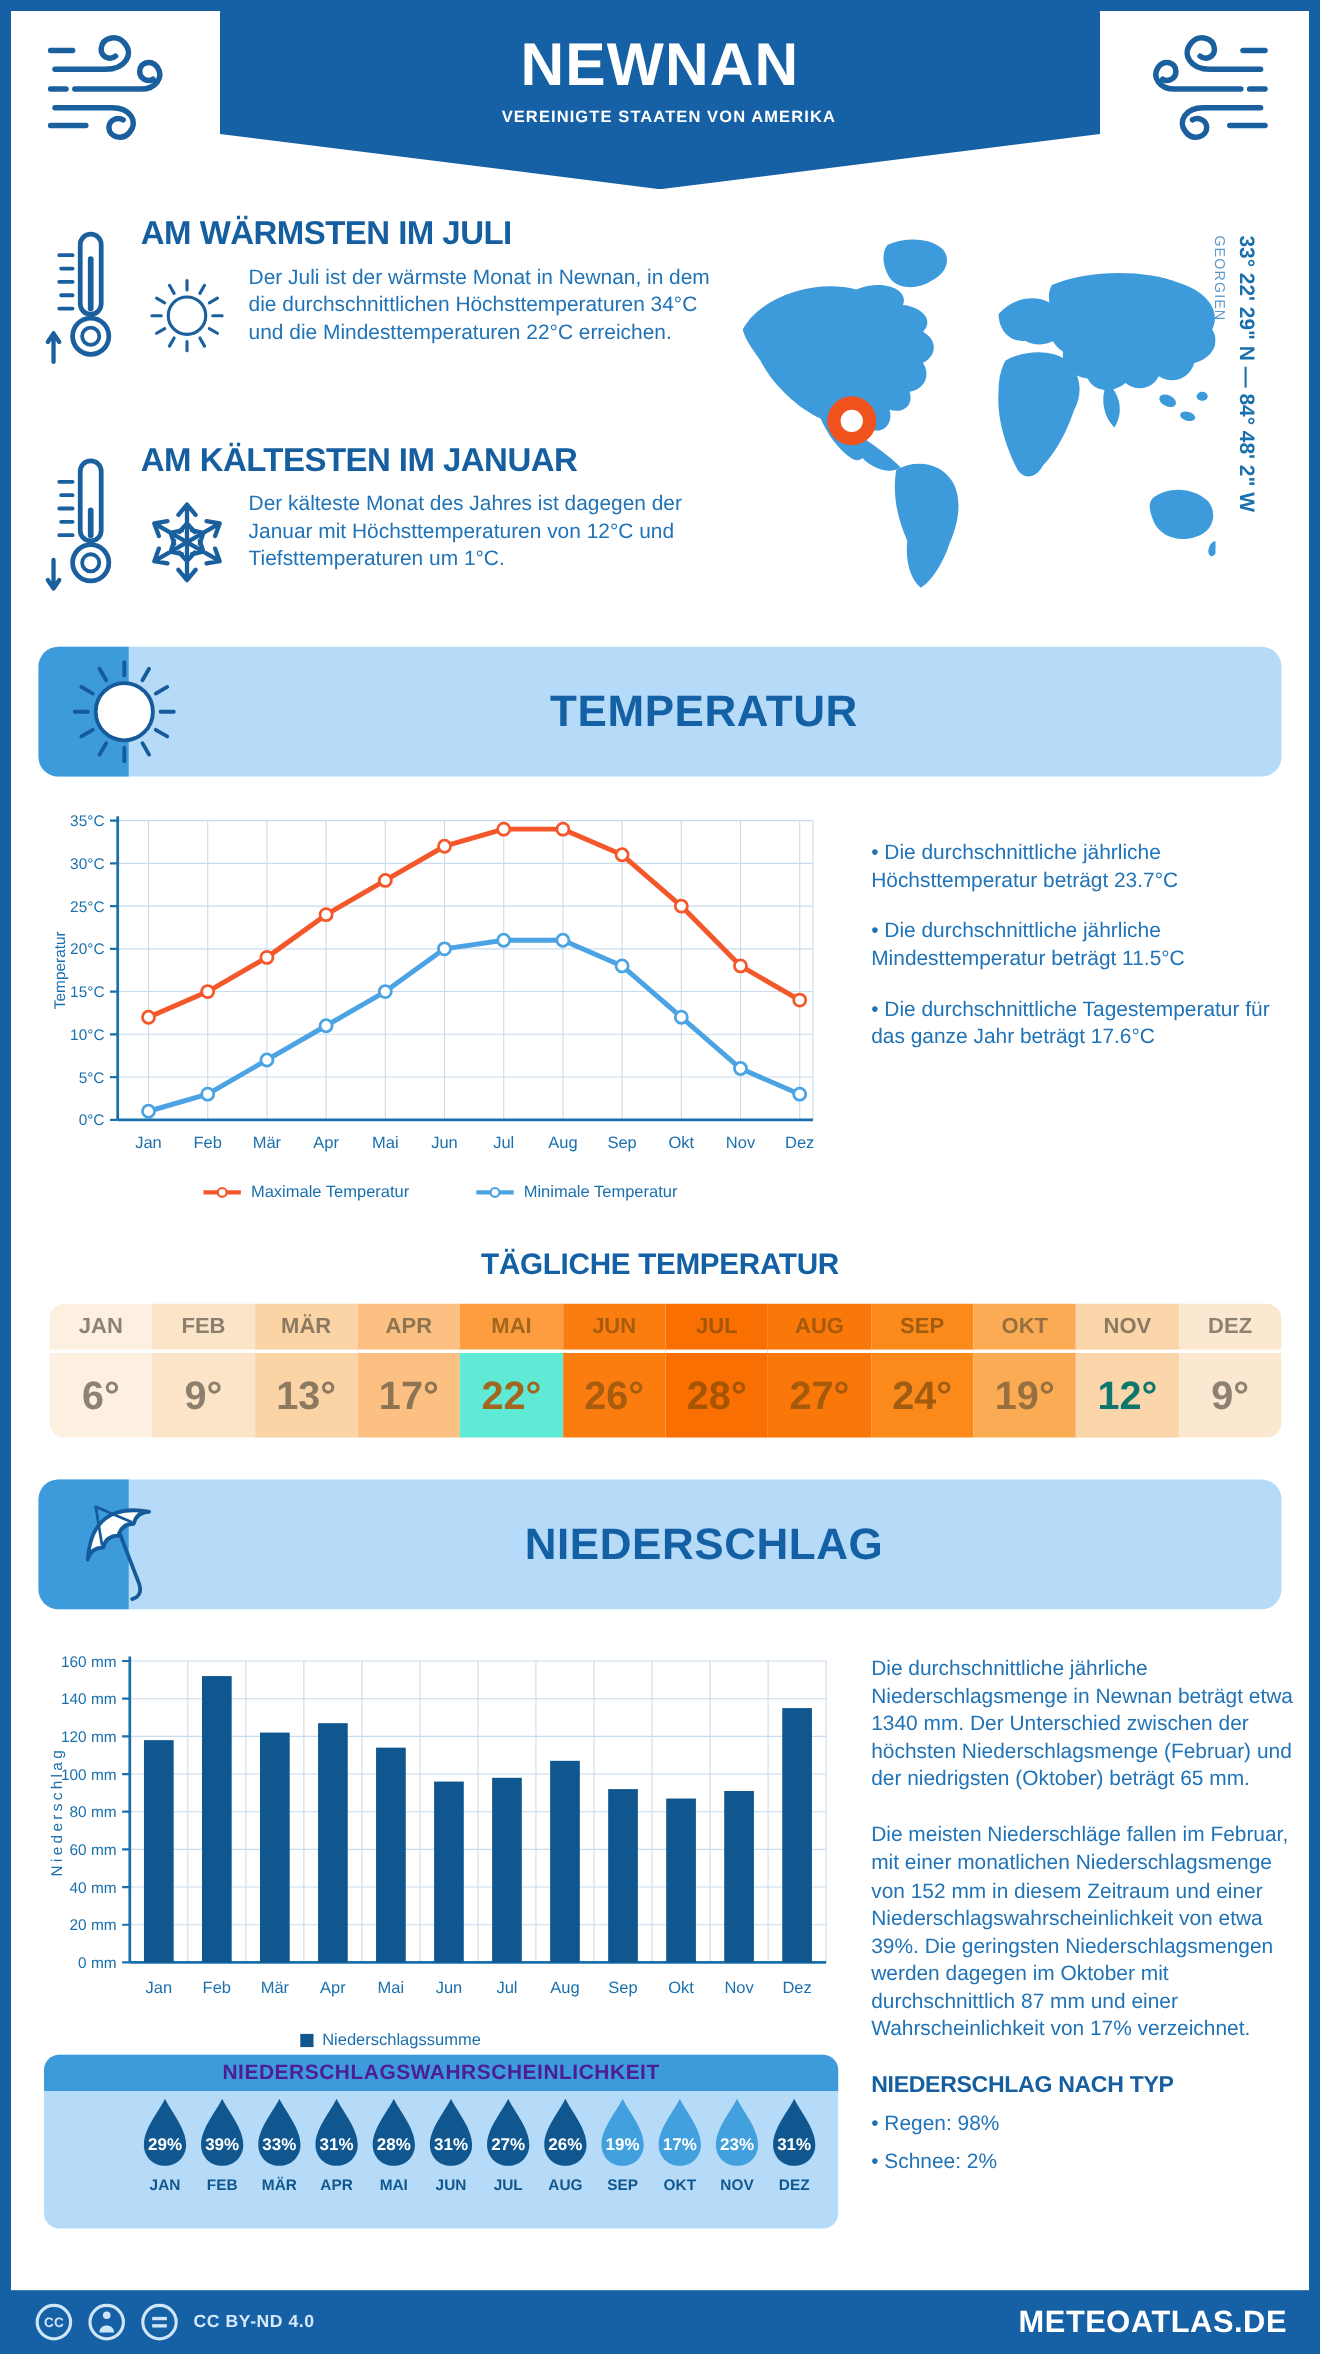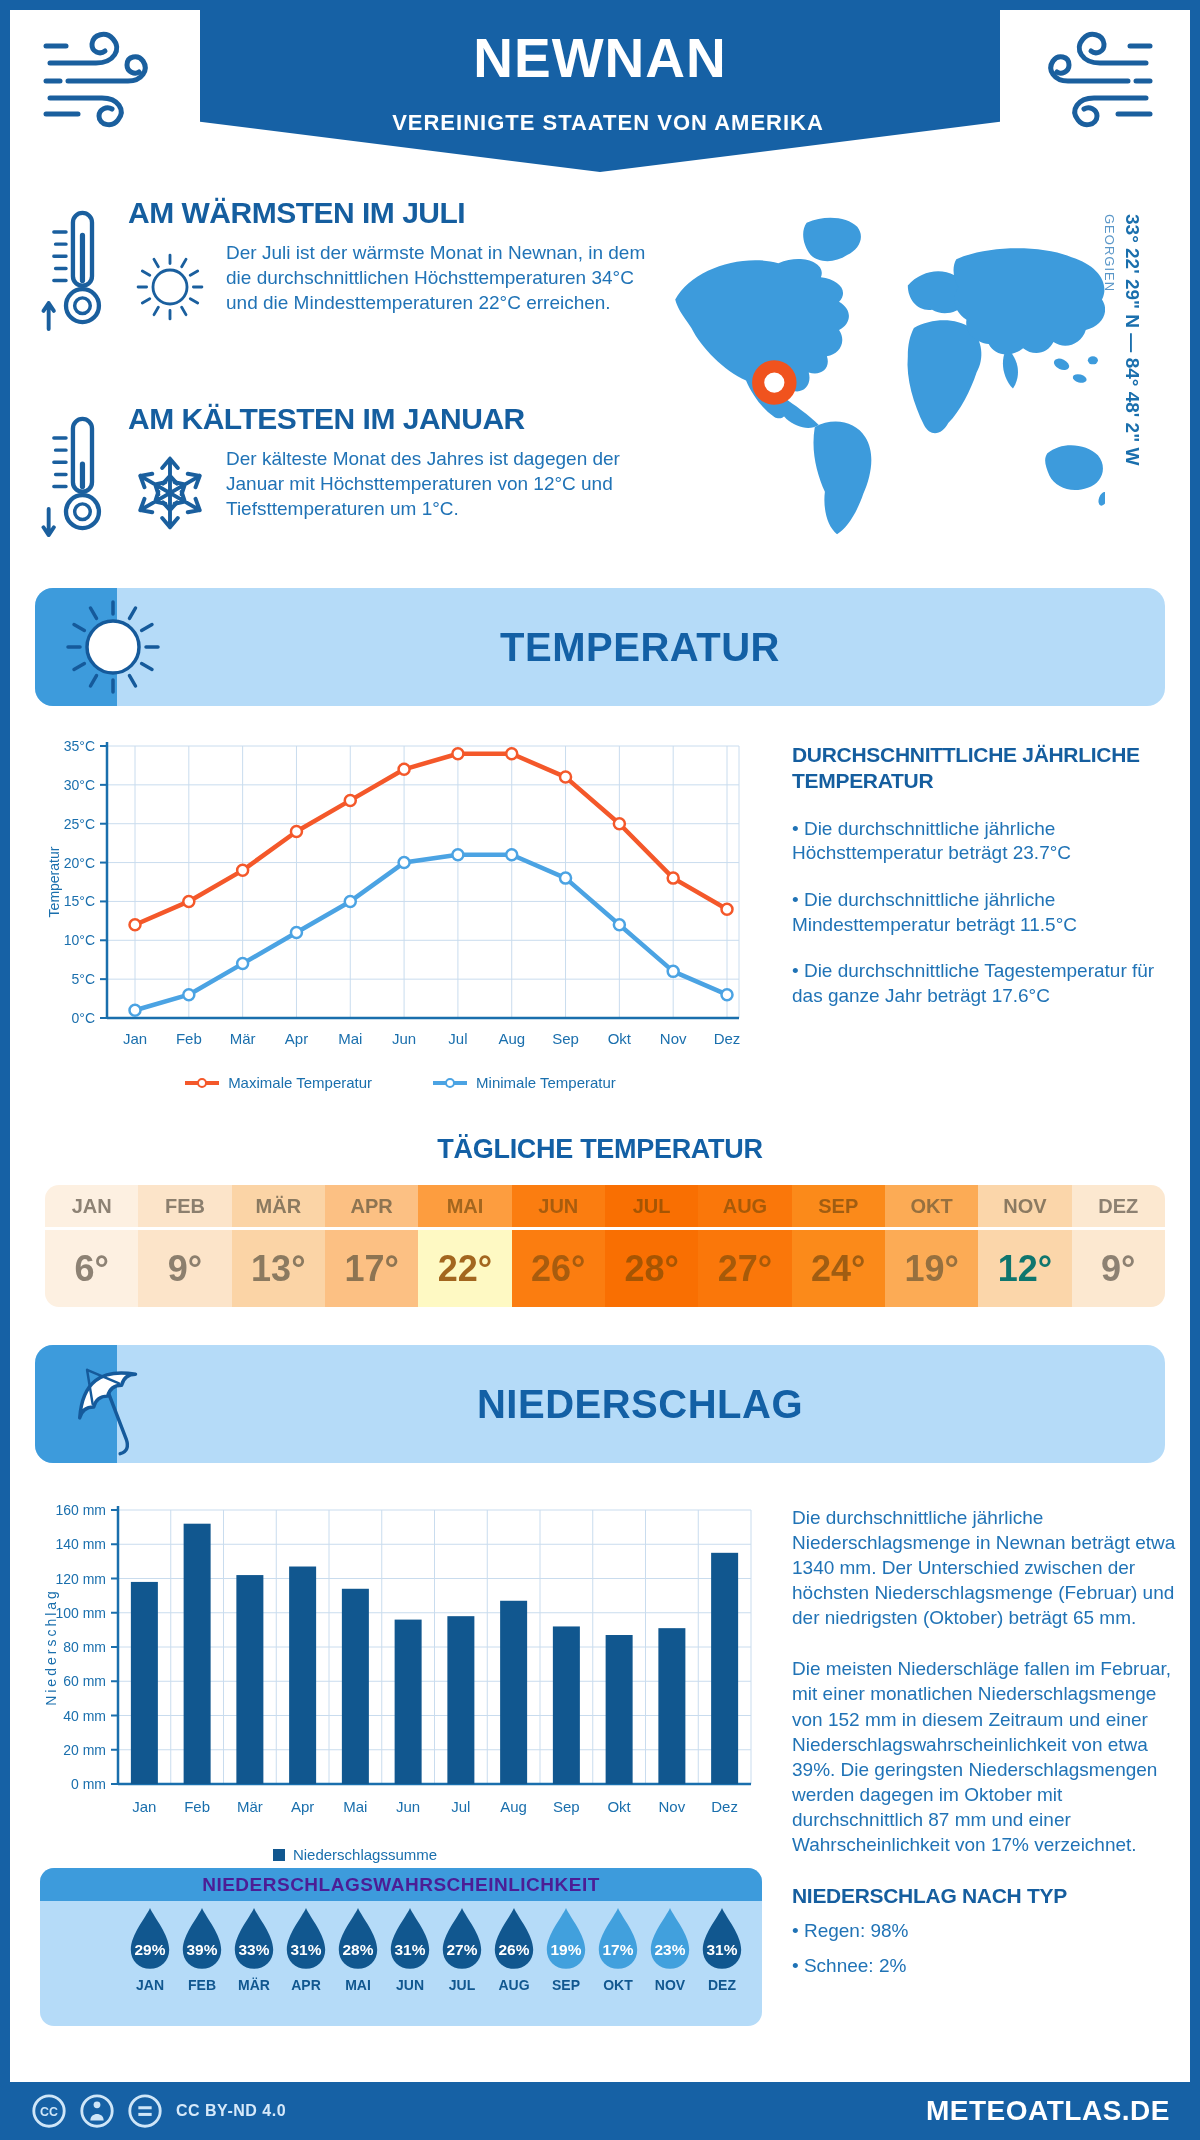--- a/index.html
+++ b/index.html
@@ -10,21 +10,21 @@
   }
   svg text { font-family:"Liberation Sans", sans-serif; }
 
   
   .hdr-banner{
     position:absolute; left:190px; top:0; width:800px; height:162px;
     background:#1661a5; color:#fff; text-align:center;
     clip-path:polygon(0 0,100% 0,100% 69%,50% 100%,0 69%);
   }
   .hdr-title{ font-size:55px; font-weight:700; letter-spacing:1px; padding-top:16px; }
-  .hdr-sub{ font-size:22px; font-weight:700; letter-spacing:1px; margin-top:20px;padding-left:16px; }
+  .hdr-sub{ font-size:15px; font-weight:700; letter-spacing:1px; margin-top:8px;padding-left:16px; }
   .wind{ position:absolute; top:14px; }
   .wind.left{ left:26px; }
   .wind.right{ right:30px; transform:scaleX(-1); }
 
   
   .clim{ position:absolute; left:30px; width:615px; display:flex; gap:10px; }
   .clim .thermo{ flex:0 0 78px; }
   .clim-title{ font-size:30px; font-weight:700; color:#155e9f; letter-spacing:-0.5px; margin-bottom:10px;}
   .clim-row{ display:flex; gap:14px; align-items:flex-start;}
   .clim-row .deco{ flex:0 0 84px; padding-top:8px;}
@@ -305,21 +305,20 @@
           <svg width="36" height="12" viewBox="0 0 36 12">
       <line x1="1" y1="6" x2="35" y2="6" stroke="#4ba3e3" stroke-width="4"></line>
       <circle cx="18" cy="6" r="4" fill="#fff" stroke="#4ba3e3" stroke-width="2"></circle>
           </svg>
       <span>Minimale Temperatur</span>
         </span>
       </div>
   </div>
 
   <div class="side-panel" id="annual-panel">
-    <div class="side-h">DURCHSCHNITTLICHE JÄHRLICHE TEMPERATUR</div>
     <div class="side-li">• Die durchschnittliche jährliche Höchsttemperatur beträgt 23.7°C</div>
     <div class="side-li">• Die durchschnittliche jährliche Mindesttemperatur beträgt 11.5°C</div>
     <div class="side-li">• Die durchschnittliche Tagestemperatur für das ganze Jahr beträgt 17.6°C</div>
   </div>
 
   <div id="daily-title">TÄGLICHE TEMPERATUR</div>
   <div id="temp-table">
       <div class="tt-col">
         <div class="tt-head" style="background:#fdf0e1;color:#8d8274">JAN</div>
       <div class="tt-val" style="background:#fdf0e1;color:#8d8274">6°</div>
@@ -331,21 +330,21 @@
       <div class="tt-col">
         <div class="tt-head" style="background:#fbd4a6;color:#8b7a60">MÄR</div>
       <div class="tt-val" style="background:#fbd4a6;color:#8b7a60">13°</div>
       </div>
       <div class="tt-col">
         <div class="tt-head" style="background:#fcc083;color:#8d7452">APR</div>
       <div class="tt-val" style="background:#fcc083;color:#8d7452">17°</div>
       </div>
       <div class="tt-col">
         <div class="tt-head" style="background:#fd9d3f;color:#a3661f">MAI</div>
-      <div class="tt-val" style="background:#fef9c3;color:#a3661f">22°</div>
+      <div class="tt-val" style="background:#5eead4;color:#a3661f">22°</div>
       </div>
       <div class="tt-col">
         <div class="tt-head" style="background:#fb7d10;color:#a85c0e">JUN</div>
       <div class="tt-val" style="background:#fb7d10;color:#a85c0e">26°</div>
       </div>
       <div class="tt-col">
         <div class="tt-head" style="background:#f96f02;color:#a65503">JUL</div>
       <div class="tt-val" style="background:#f96f02;color:#a65503">28°</div>
       </div>
       <div class="tt-col">

